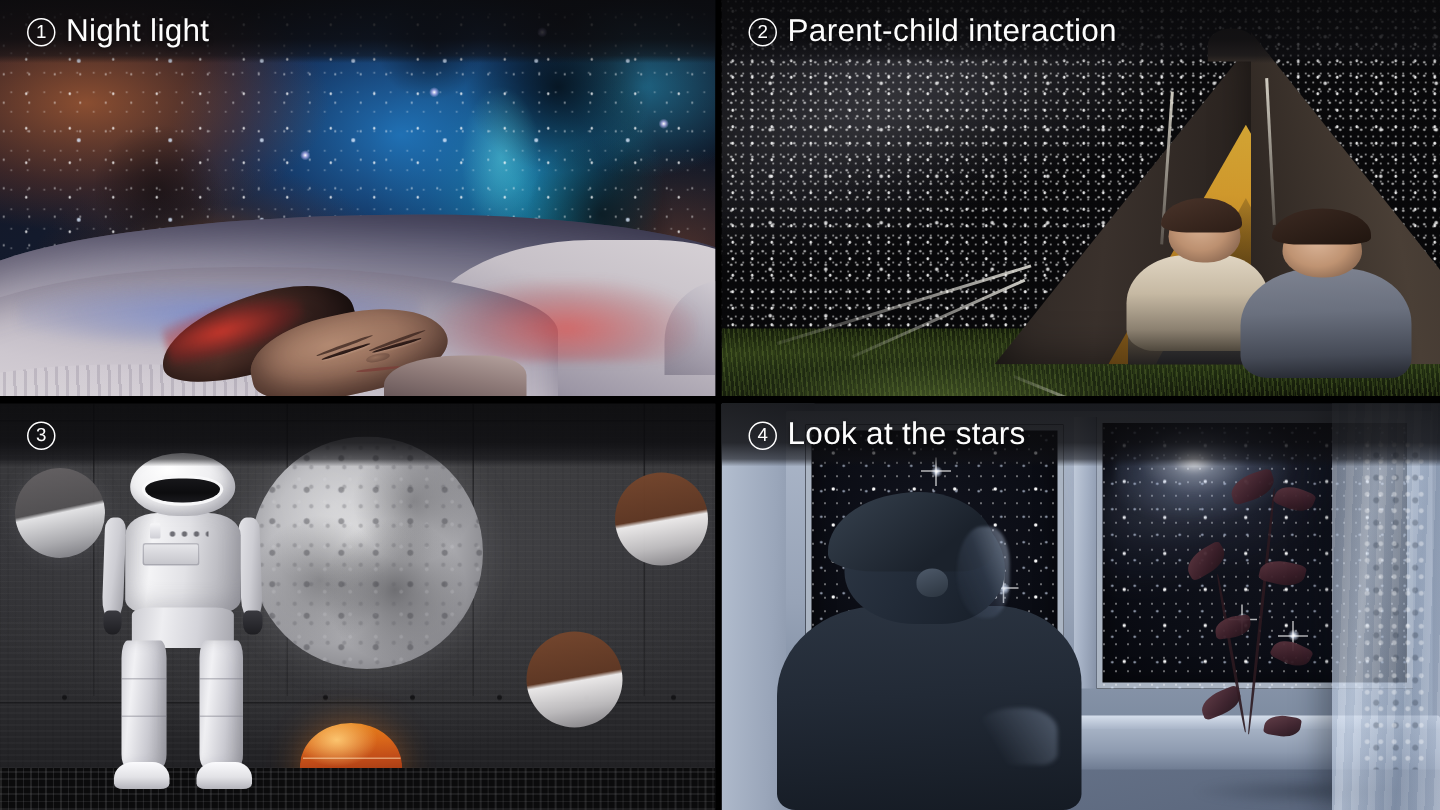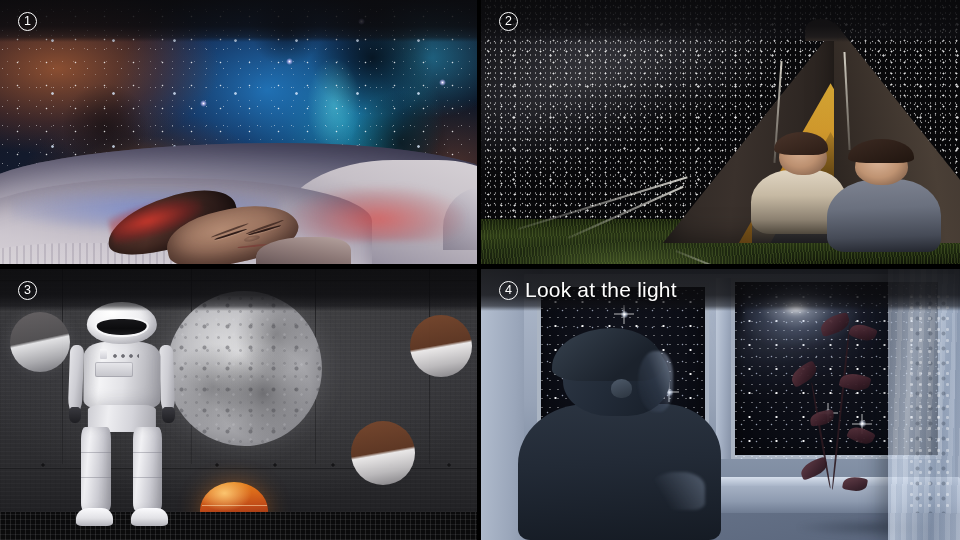--- a/index.html
+++ b/index.html
@@ -636,20 +636,21 @@
           <div class="eye e2"></div>
           <div class="nose"></div>
           <div class="mouth"></div>
         </div>
         <div class="shoulder"></div>
       </div>
     </div>
 
     <div class="labelbar">
       <span class="num">1</span>
+      <span class="txt">Night light</span>
     </div>
   </div>
 
   <div class="panel" id="p2">
     <div class="sky2"></div>
     <div class="milky"></div>
     <div class="stars-dense"></div>
 
     <div class="grass">
       <div class="grass-tex"></div>
@@ -675,20 +676,21 @@
       </div>
       <div class="kid">
         <div class="kid-bag"></div>
         <div class="kid-head"></div>
         <div class="kid-hair"></div>
       </div>
     </div>
 
     <div class="labelbar">
       <span class="num">2</span>
+      <span class="txt">Parent-child interaction</span>
     </div>
   </div>
 
   <div class="panel" id="p3">
     <div class="wall"></div>
     <div class="wall-tex"></div>
     <div class="wall-seam-v" style="left:13%"></div>
     <div class="wall-seam-v" style="left:40%"></div>
     <div class="wall-seam-v" style="left:66%"></div>
     <div class="wall-seam-v" style="left:90%"></div>
@@ -786,19 +788,19 @@
         <div class="boy-shoulder-hl"></div>
       </div>
       <div class="boy-head"></div>
       <div class="boy-hair"></div>
       <div class="boy-ear"></div>
       <div class="boy-rim"></div>
     </div>
 
     <div class="labelbar">
       <span class="num">4</span>
-      <span class="txt">Look at the light</span>
+      <span class="txt">Look at the stars</span>
     </div>
   </div>
 
   <div class="dividerV"></div>
   <div class="dividerH"></div>
 </div>
 
 </body></html>

